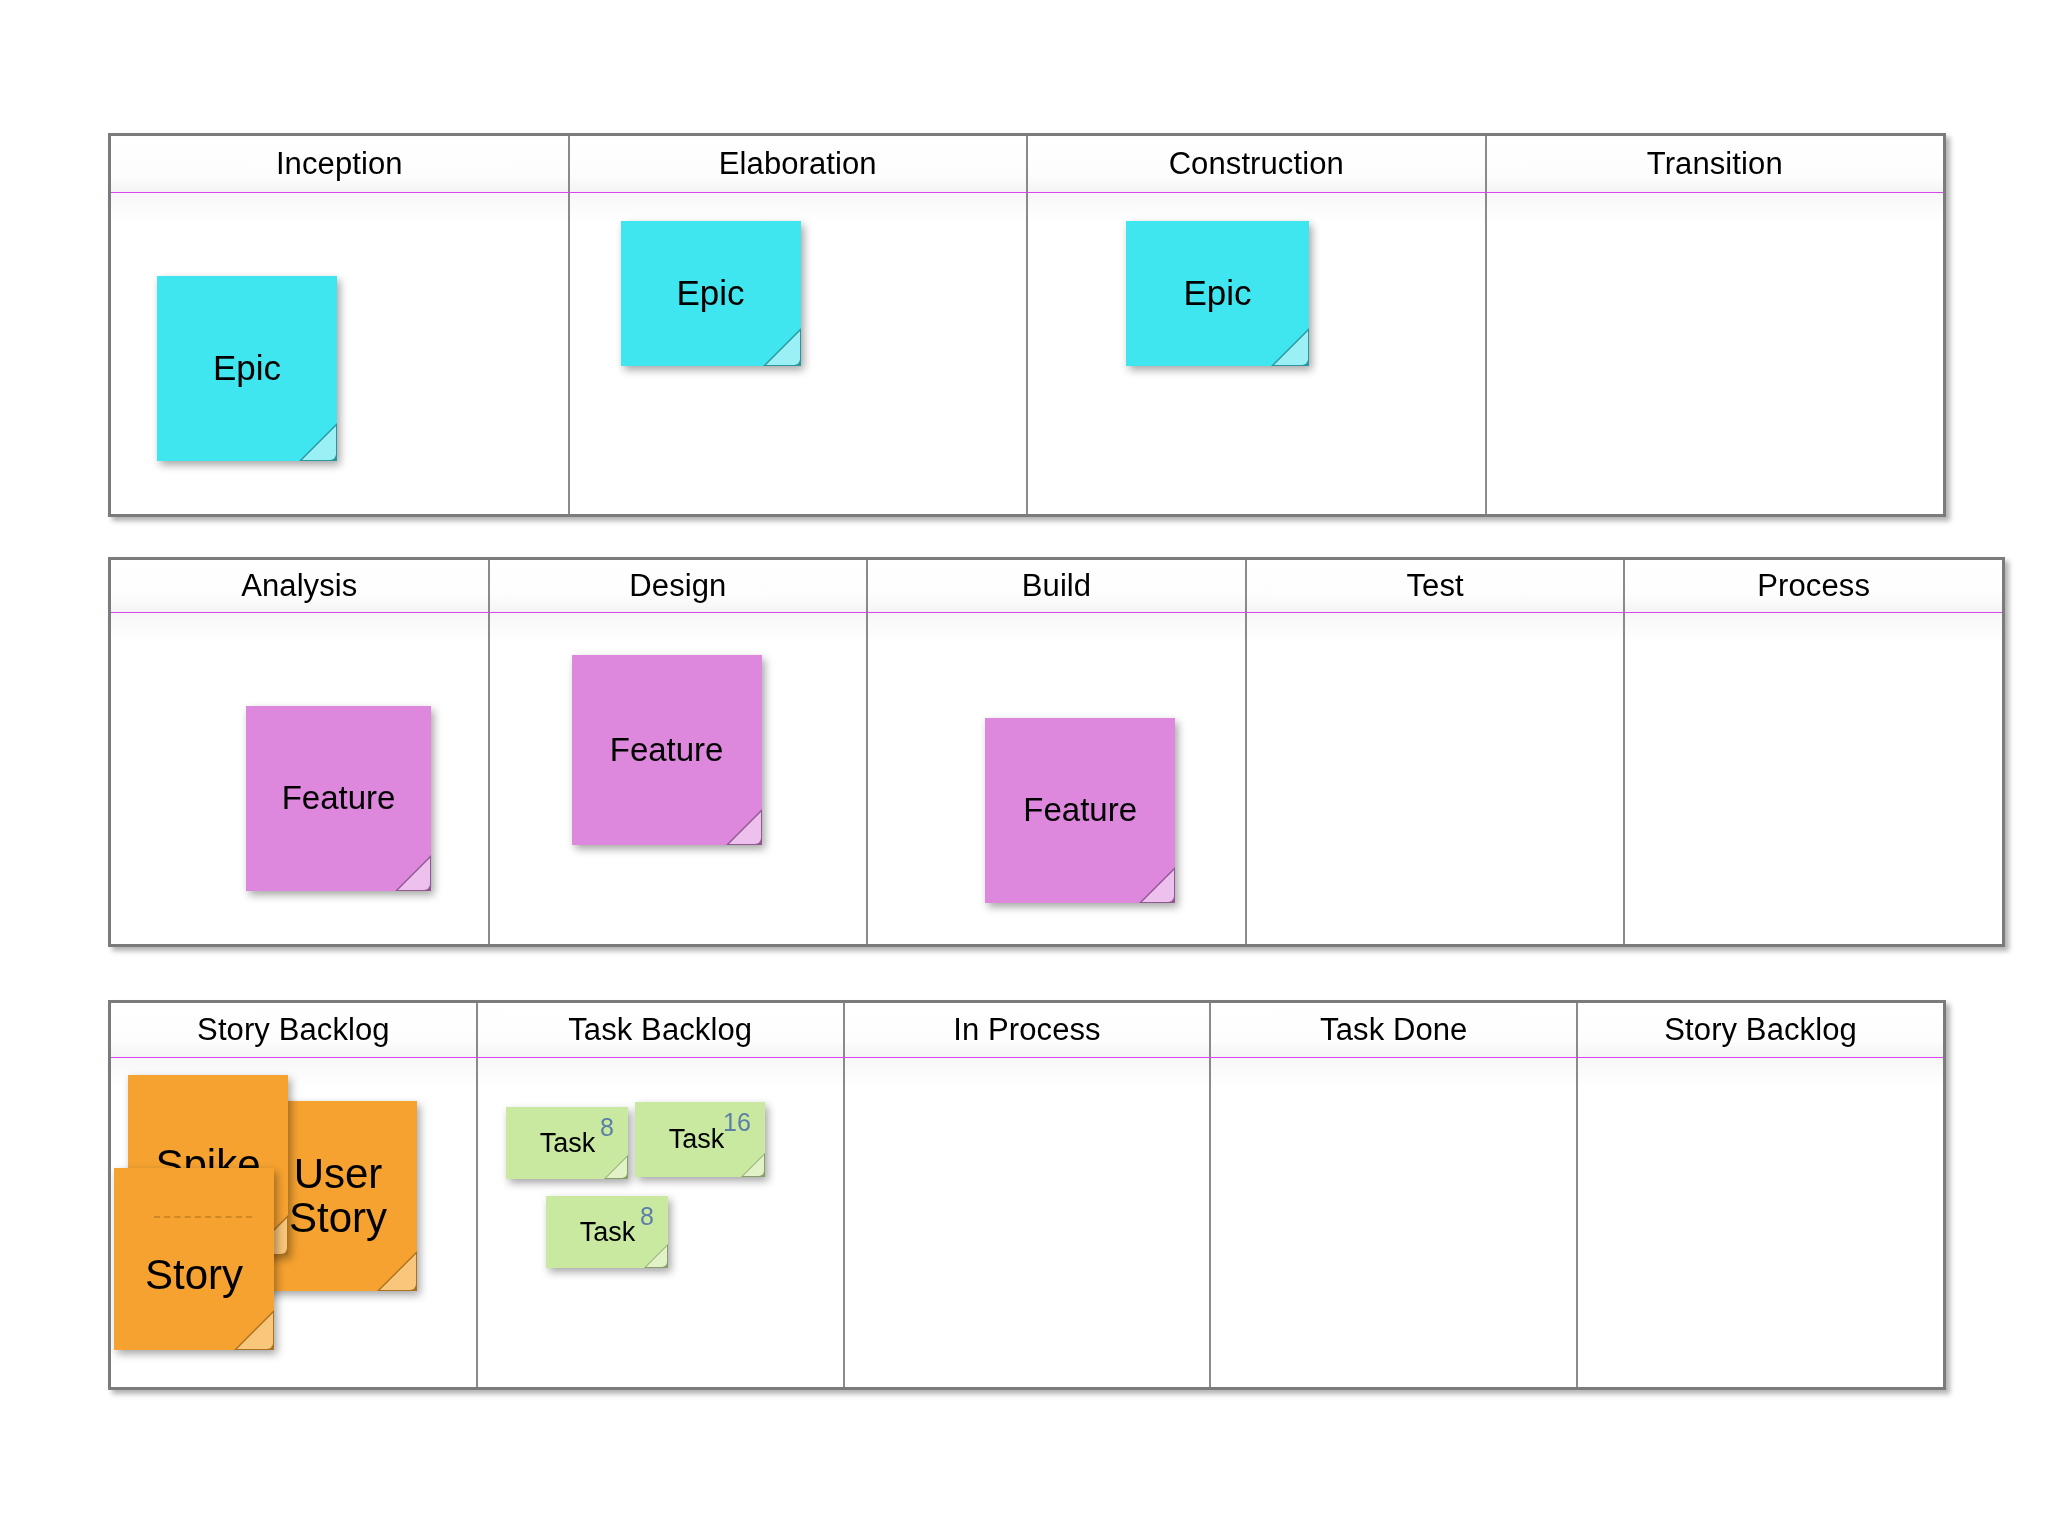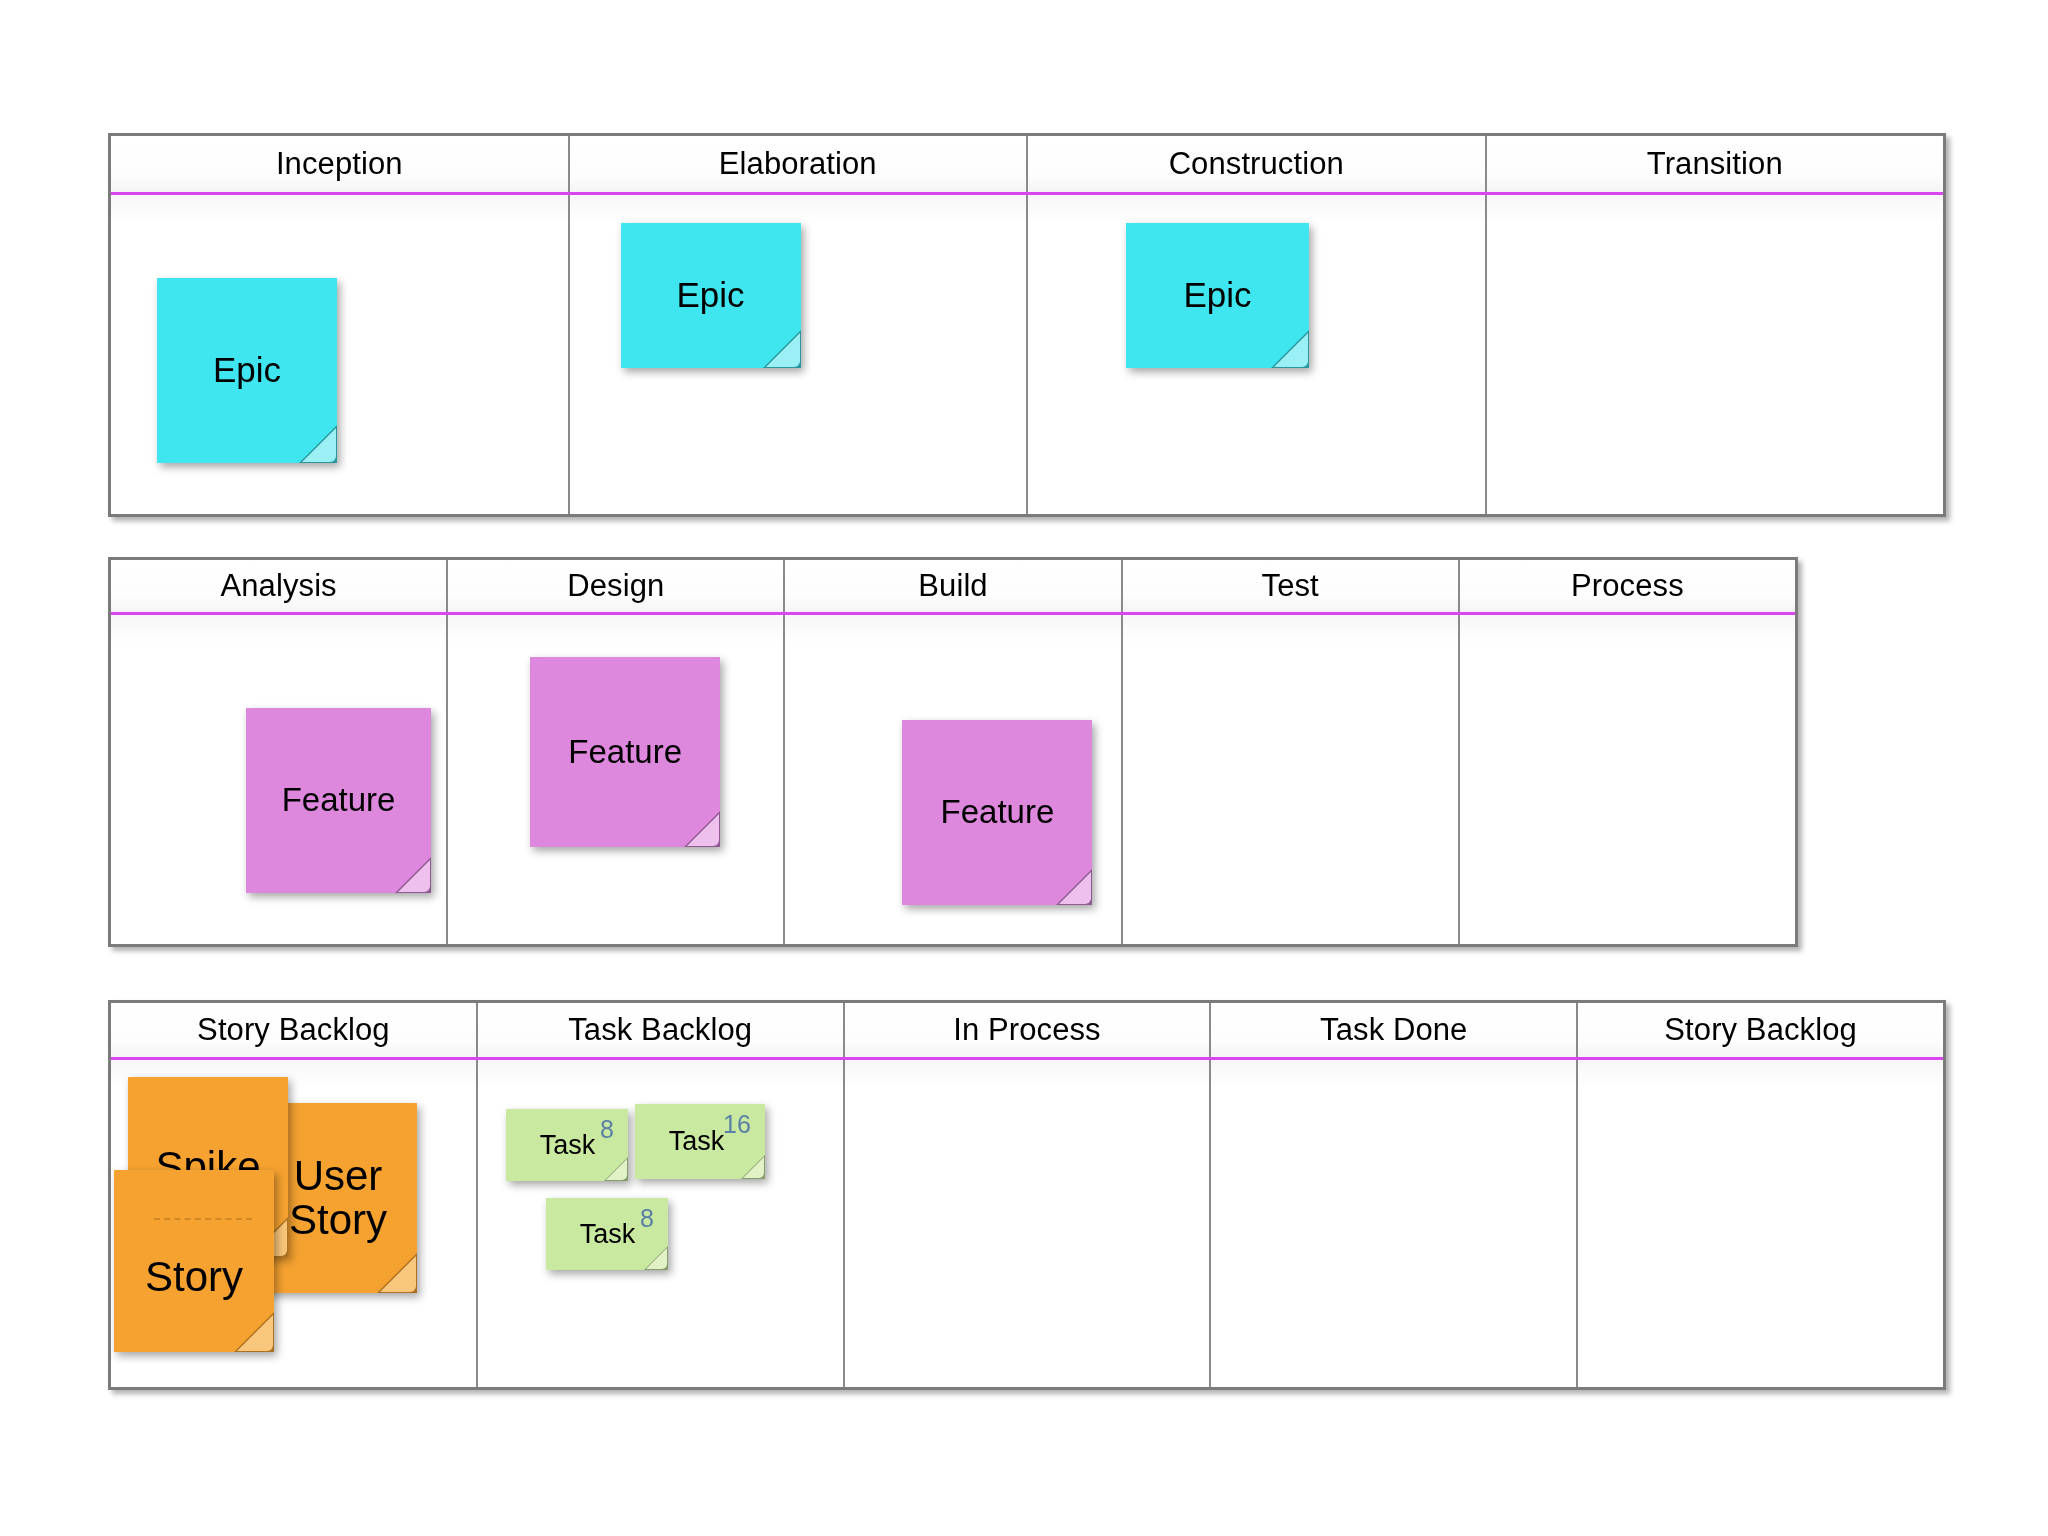--- a/index.html
+++ b/index.html
@@ -21,21 +21,21 @@
     box-sizing: border-box;
     background: #ffffff;
     border: 3px solid #7b7b7b;
     box-shadow: 4px 4px 5px rgba(0,0,0,0.30);
     display: flex;
     flex-direction: column;
   }
   .board-header-row {
     display: flex;
     flex: 0 0 auto;
-    border-bottom: 3px solid #d946ef;
+    border-bottom: 1px solid #d946ef;
   }
   .board-body-row {
     display: flex;
     flex: 1 1 auto;
     min-height: 0;
   }
   .hcell {
     box-sizing: border-box;
     display: flex;
     align-items: center;
@@ -53,21 +53,21 @@
     box-sizing: border-box;
     position: relative;
     border-right: 2px solid #8a8a8a;
     background: linear-gradient(to bottom, #f7f7f7 0%, #ffffff 9%, #ffffff 100%);
     overflow: hidden;
   }
   .bcell:last-child { border-right: none; }
 
   
   #board-phases     { left: 108px; top: 133px;  width: 1838px; height: 384px; }
-  #board-disciplines{ left: 108px; top: 557px;  width: 1690px; height: 390px; }
+  #board-disciplines{ left: 108px; top: 557px;  width: 1897px; height: 390px; }
   #board-workflow   { left: 108px; top: 1000px; width: 1838px; height: 390px; }
 
   #board-phases .hcell,
   #board-phases .bcell { flex: 1 1 0; }
   #board-phases .board-header-row { height: 56px; }
 
   #board-disciplines .hcell,
   #board-disciplines .bcell { flex: 1 1 0; }
   #board-disciplines .board-header-row { height: 52px; }
 

